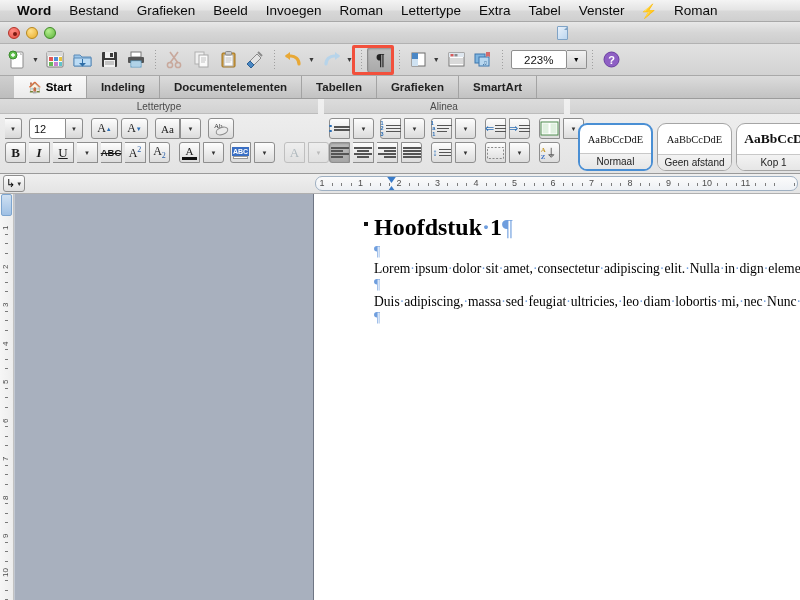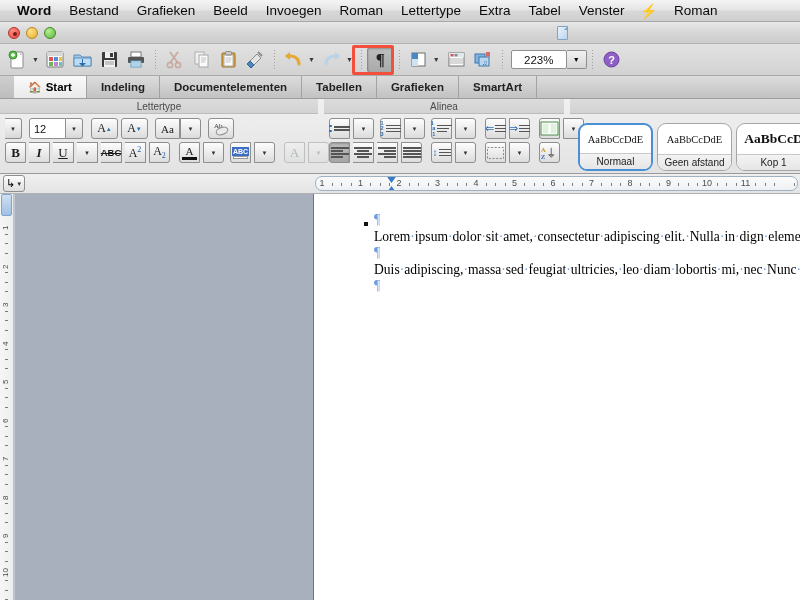--- a/index.html
+++ b/index.html
@@ -772,20 +772,21 @@
       <div class="vtick" style="top: 366.875px;"></div>
       <div class="vnum" style="top: 382.5px;">10</div>
       <div class="vtick" style="top: 386.125px;"></div>
       <div class="vtick" style="top: 395.75px;"></div>
       <div class="vtick" style="top: 405.375px;"></div>
     </div>
   <div id="navpane"></div>
   <div id="page">
     <div class="bulletmark" style="top:28px;"></div>
     <div id="docbody">
+      <h1 class="doc-h1"><span>Hoofdstuk<span class="sdot">·</span>1</span><span class="pilcrow">¶</span></h1>
       <div class="empty-line"><span class="pilcrow">¶</span></div>
       <p class="para"><span>Lorem<span class="sdot">·</span>ipsum<span class="sdot">·</span>dolor<span class="sdot">·</span>sit<span class="sdot">·</span>amet,<span class="sdot">·</span>consectetur<span class="sdot">·</span>adipiscing<span class="sdot">·</span>elit.<span class="sdot">·</span>Nulla<span class="sdot">·</span>in<span class="sdot">·</span>dign<span class="sdot">·</span>elementumenim.Donecnectortorfelis.Nullamacloremmi,adigniAliquameratvolutpat.Nullameteuismododio.Praesentegetplaceravariusturpis.Nullavitaerisuspurus.Vestibulumeratmi,suscipitetpetligulaeterosaccumsanblandit.Nullaullamcorperornarefeugiat.malesuadaaliquam,nisinequegravidanisi,necdapibusurnaestacliadipiscingblanditcommodonon,pharetraegetvelit.Nullamsapiendictumsitametdolor.Integernecsematenimaliquamultricies.</span></p>
       <div class="empty-line"><span class="pilcrow">¶</span></div>
       <p class="para"><span>Duis<span class="sdot">·</span>adipiscing,<span class="sdot">·</span>massa<span class="sdot">·</span>sed<span class="sdot">·</span>feugiat<span class="sdot">·</span>ultricies,<span class="sdot">·</span>leo<span class="sdot">·</span>diam<span class="sdot">·</span>lobortis<span class="sdot">·</span>mi,<span class="sdot">·</span>nec<span class="sdot">·</span>Nunc<span class="sdot">·</span>inrisusatmassamalesuadafaucibus.SuspendissemalesuadaliAliquameratarcu,tinciduntegetadipiscingvel,variusegetturpis.VDonecviverravestibulumhendrerit.Proindolorrisus,pulvinarnonfIntegerconguepharetraeros,velmalesuadajustocommodoat.Crascursus.Duisportacommodovolutpat.Nuncnequearcu,variusacultVivamusvolutpatmollisaliquam.Nullamdolornunc,eleifendsodaleameterat.Morbifelislacus,ornareaccommodoeu,malesuadaacfelsuscipit.Integervenenatis,nuncimperdietbibendumrutrum,nisiaugveliteuenim.</span></p>
       <div class="empty-line"><span class="pilcrow">¶</span></div>
     </div>
   </div>
 </div>
 
 </body></html>

